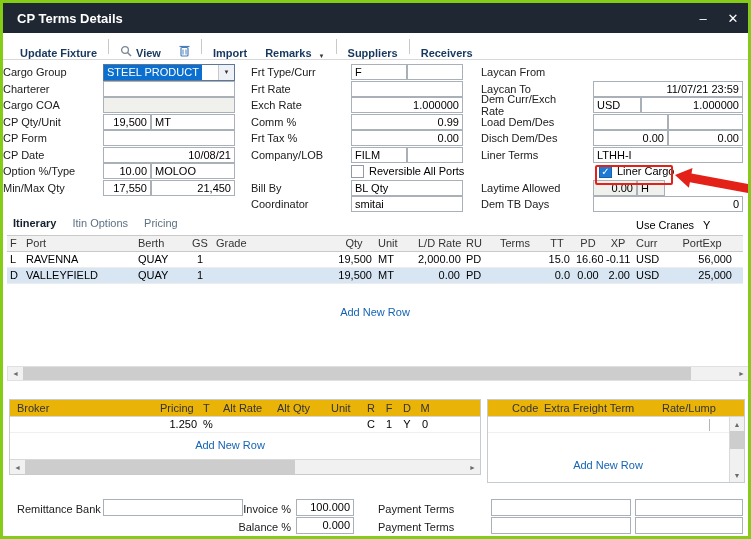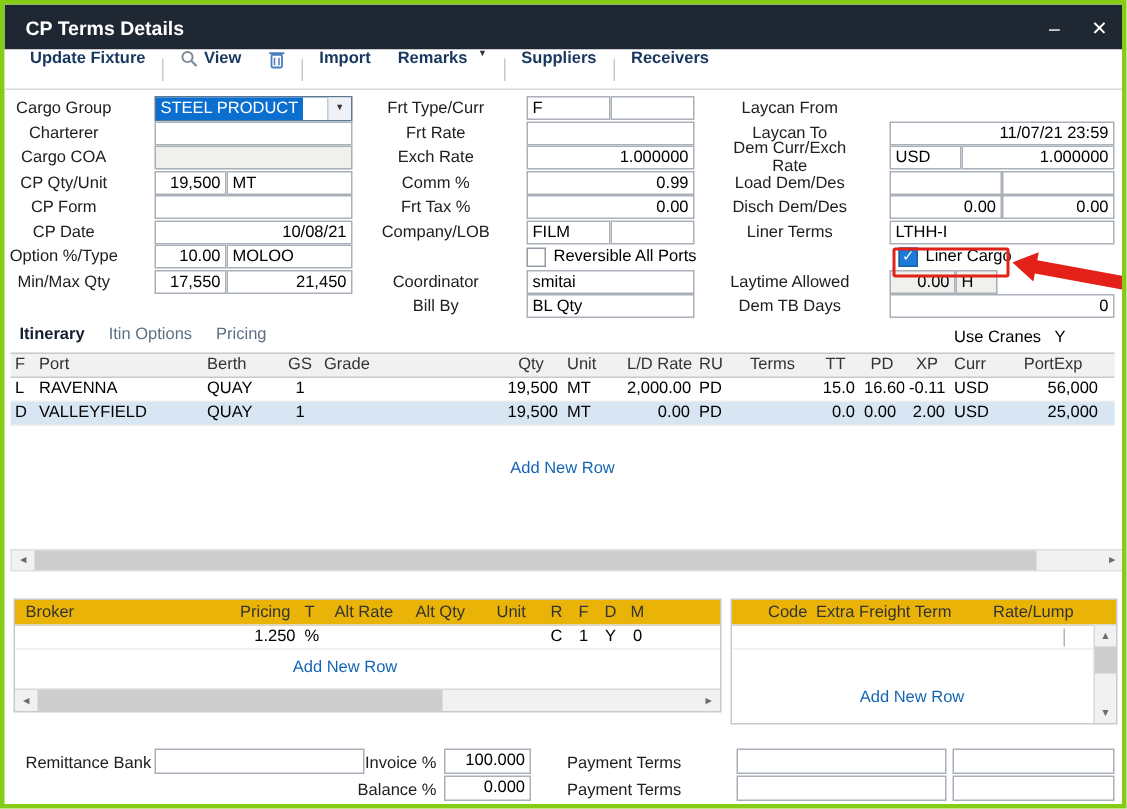--- a/index.html
+++ b/index.html
@@ -7,31 +7,31 @@
   body{font-family:"Liberation Sans",sans-serif;background:#fff}
   .window{position:relative;width:751px;height:539px;background:#fff;border:3px solid #84cc16;overflow:hidden}
 
   
   .titlebar{position:absolute;left:0;top:0;width:100%;height:30px;background:#1f2733;display:flex;align-items:center;padding-left:14px}
   .title{color:#fff;font-size:13px;font-weight:bold;flex:1}
   .tbtn{width:30px;height:30px;color:#fff;display:flex;align-items:center;justify-content:center;font-size:13px;cursor:pointer}
 
   
   .toolbar{position:absolute;left:0;top:30px;width:100%;height:27px;border-bottom:1px solid #d8d8d8;display:flex;align-items:center;padding:0 8px;color:#17375e;font-size:11px;font-weight:bold;background:#fff}
-  .titem{display:flex;align-items:flex-start;gap:4px;padding:0 9px;height:100%;cursor:pointer}
+  .titem{display:flex;align-items:flex-end;gap:4px;padding:0 9px;height:100%;cursor:pointer}
   .tsep{width:1px;height:15px;background:#c9c9c9;margin:0 2px}
   .caret{font-size:6px;margin-left:3px;color:#333}
 
   
   .fcol{position:absolute;top:61px}
   .col-left{left:0}
   .col-mid{left:248px}
   .col-right{left:478px}
   .frow{height:16.5px;display:flex;align-items:center}
-  .flabel{font-size:11px;color:#202020;text-align:center;padding-right:21px;flex:none}
+  .flabel{font-size:11px;color:#202020;text-align:left;padding-right:21px;flex:none}
   .col-left .flabel{width:100px}
   .col-mid .flabel{width:100px}
   .col-right .flabel{width:112px}
   .field{height:16px;border:1px solid #a9b0b8;background:#fff;font-size:11px;line-height:14px;padding:0 3px;white-space:nowrap;overflow:hidden;flex:none}
   .num{text-align:right}
   .ro{background:#f0f0ed}
   .dd{width:132px;height:17px;border:1px solid #5c7894;display:flex;background:#fff;align-items:stretch}
   .dd-sel{background:#0b6fd0;color:#fff;padding:0 3px;font-size:11px;line-height:15px;white-space:nowrap}
   .dd-caret{width:16px;margin-left:auto;border-left:1px solid #c8c8c8;background:#eef2f6;font-size:6px;display:flex;align-items:center;justify-content:center;color:#333;cursor:pointer}
   .cb{width:13px;height:13px;border:1px solid #919aa5;background:#fff;flex:none;font-size:10px;line-height:11px;text-align:center;cursor:pointer}
@@ -47,21 +47,21 @@
 
   
   .it{position:absolute;left:4px;top:232px;width:736px;font-size:11px}
   .trow{display:flex;height:16px;align-items:center}
   .thead{height:17px;background:#f1f1f1;border-top:1px solid #c9c9c9;border-bottom:1px solid #c9c9c9;color:#333}
   .cell{padding:0 3px;white-space:nowrap;overflow:hidden;flex:none;line-height:15px}
   .rowline{border-bottom:1px solid #ededed}
   .sel{background:#d8e6f4}
   .ic0{width:16px}.ic1{width:112px}.ic2{width:52px}.ic3{width:26px;text-align:center}.ic4{width:120px}
   .ic5{width:42px;text-align:right}.ic6{width:40px}.ic7{width:48px;text-align:right}.ic8{width:34px}
-  .ic9{width:44px}.ic10{width:32px;text-align:right}.ic11{width:30px;text-align:left}
+  .ic9{width:44px}.ic10{width:32px;text-align:right}.ic11{width:30px;text-align:center}
   .ic12{width:30px;text-align:right}.ic13{width:36px}.ic14{width:66px;text-align:right}
   .thead .ic5,.thead .ic7,.thead .ic10,.thead .ic11,.thead .ic12,.thead .ic14{text-align:center}
   .add{margin-top:22px;text-align:center;color:#1464b4;cursor:pointer;font-size:11px}
 
   
   .hscroll{position:absolute;height:15px;background:#f1f1f1;border:1px solid #e0e0e0;display:flex;align-items:center}
   .sb-btn{width:15px;height:100%;color:#6b6b6b;font-size:7px;display:flex;align-items:center;justify-content:center;flex:none;cursor:pointer}
   .sb-thumb{height:100%;background:#cdcdcd;flex:none;cursor:pointer}
   .vscroll{position:absolute;right:0;top:17px;bottom:0;width:15px;background:#f1f1f1;border-left:1px solid #d9d9d9;display:flex;flex-direction:column;align-items:center}
   .vs-thumb{width:100%;height:18px;background:#cdcdcd;flex:none;cursor:pointer}
@@ -207,26 +207,26 @@
       <span class="flabel">Company/LOB</span>
       <div class="field" style="width:56px">FILM</div>
       <div class="field" style="width:56px"></div>
     </div>
     <div class="frow">
       <span class="flabel"></span>
       <span class="cb"></span>
       <span class="cblabel">Reversible All Ports</span>
     </div>
     <div class="frow">
+      <span class="flabel">Bill By</span>
+      <div class="field" style="width:112px">BL Qty</div>
+    </div>
+    <div class="frow">
       <span class="flabel">Coordinator</span>
       <div class="field" style="width:112px">smitai</div>
-    </div>
-    <div class="frow">
-      <span class="flabel">Bill By</span>
-      <div class="field" style="width:112px">BL Qty</div>
     </div>
   </div>
 
   <div class="fcol col-right">
     <div class="frow">
       <span class="flabel">Laycan From</span>
     </div>
     <div class="frow">
       <span class="flabel">Laycan To</span>
       <div class="field num" style="width:150px">11/07/21 23:59</div>

